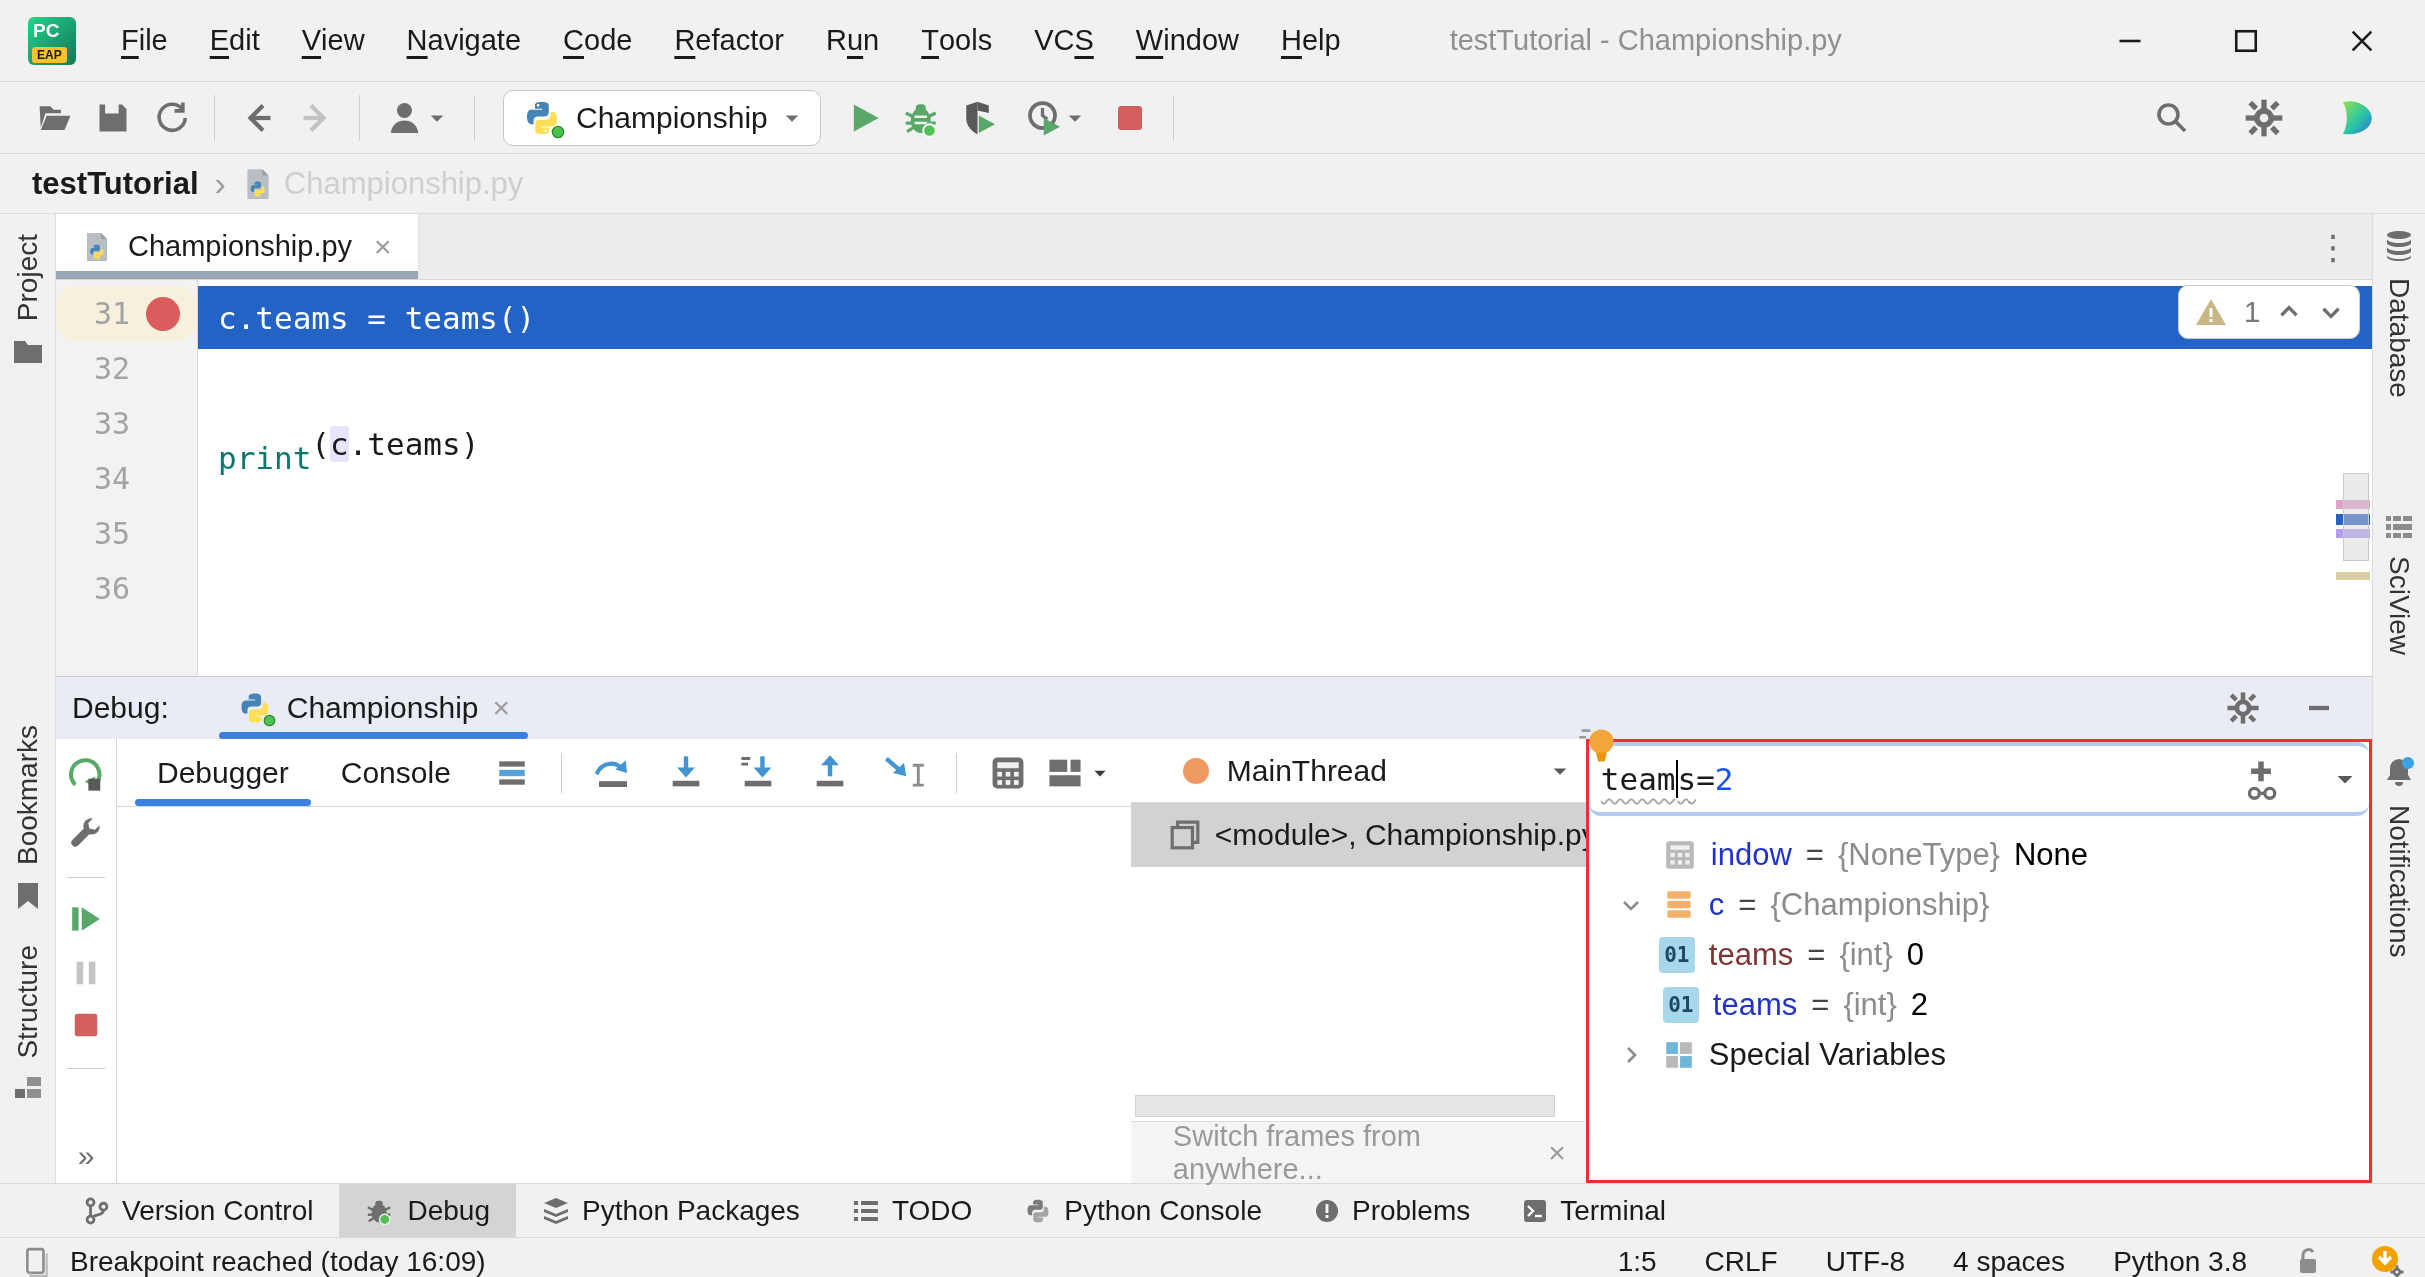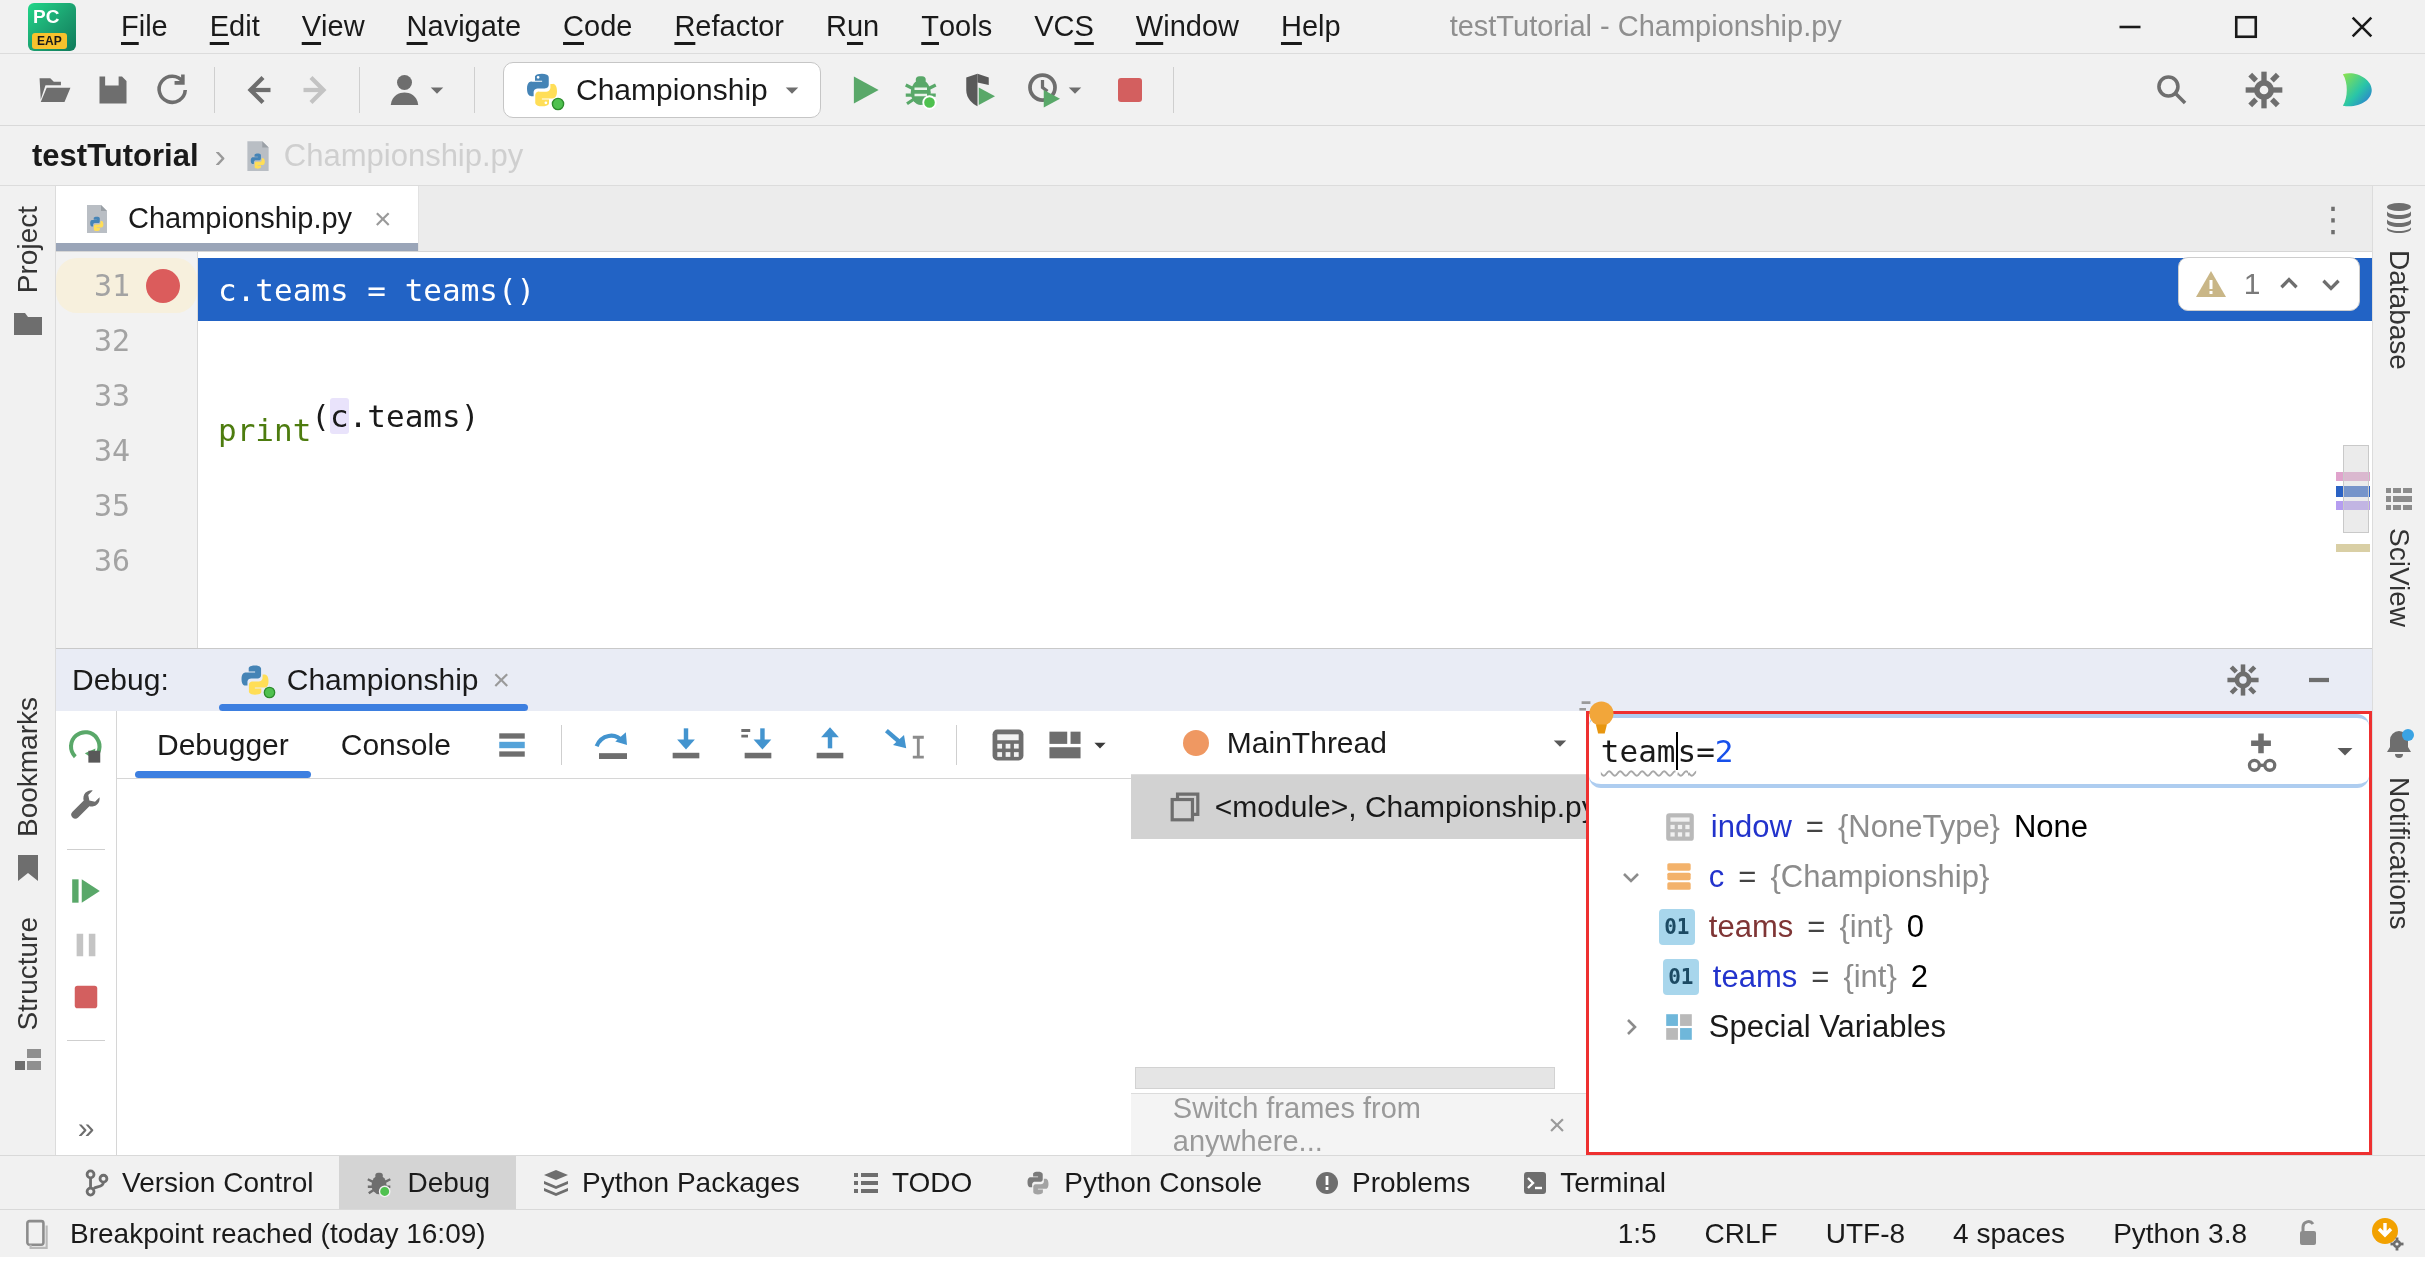--- a/index.html
+++ b/index.html
@@ -2,21 +2,21 @@
 <html><head>
 <meta charset="utf-8">
 <style>
   * { margin:0; padding:0; box-sizing:border-box; }
   html,body { width:2425px; height:1277px; }
   body { font-family:"Liberation Sans",sans-serif; background:#fff; overflow:hidden; position:relative; color:#1a1a1a; }
   .icon { display:inline-flex; align-items:center; flex:none; }
   svg { display:block; }
 
   
-  .titlebar { height:54px; background:#f1f1f1; display:flex; align-items:center; border-bottom:1px solid #dcdcdc; }
+  .titlebar { height:82px; background:#f1f1f1; display:flex; align-items:center; border-bottom:1px solid #dcdcdc; }
   .applogo { width:48px; height:48px; margin:0 24px 0 28px; position:relative; border-radius:6px;
              background:linear-gradient(135deg,#21d789 0%,#1b9e6f 55%,#0f7a5a 100%); flex:none; }
   .applogo .pc { position:absolute; top:3px; left:5px; color:#fff; font-weight:bold; font-size:19px; }
   .applogo .eap { position:absolute; bottom:2px; left:4px; background:#f7c22d; color:#1a1a1a; font-weight:bold; font-size:12px; padding:1px 5px; border-radius:3px; }
   .menubar { display:flex; align-items:center; height:100%; }
   .menu-item { padding:0 21px; font-size:29px; height:100%; display:flex; align-items:center; cursor:default; }
   .menu-item u { text-underline-offset:6px; text-decoration-thickness:3px; }
   .win-title { color:#8f8f8f; font-size:29px; margin-left:88px; white-space:nowrap; }
   .win-controls { margin-left:auto; display:flex; align-items:center; gap:70px; margin-right:40px; }
   .winbtn { width:46px; height:46px; display:flex; align-items:center; justify-content:center; }
@@ -57,21 +57,21 @@
   .editor { height:396px; display:flex; position:relative; background:#fff; }
   .gutter { width:142px; background:#f2f2f2; border-right:1px solid #d9d9d9; padding-top:6px; }
   .gut-row { height:55px; display:flex; align-items:center; font-family:"DejaVu Sans Mono",monospace; font-size:30px; color:#a3a3a3; }
   .gut-row.bp { background:#f7f0dd;border-radius:21px; }
   .gut-num { width:74px; text-align:right; }
   .gut-ico { width:66px; display:flex; justify-content:center; }
   .bp-dot { width:34px; height:34px; border-radius:50%; background:#db5c5c; }
   .code-col { flex:1; padding-top:6px; min-width:0; }
   .code-row { height:63px; display:flex; align-items:center; font-family:"DejaVu Sans Mono",monospace; font-size:31px; padding-left:20px; white-space:pre; }
   .code-row.exec { background:#2263c5; color:#fff; }
-  .tok-kw { color:#4d7c0f;margin-top:28px; }
+  .tok-kw { color:#0f766e;margin-top:28px; }
   .tok-hl { background:#e9e3fb; border-radius:3px; }
   .inspect { position:absolute; top:5px; right:12px; width:182px; height:54px; background:#fff; border:1px solid #cdcdcd; border-radius:10px; display:flex; align-items:center; justify-content:center; gap:16px; font-size:30px; color:#7a7a7a; }
   .marks { position:absolute; right:0; top:0; width:38px; height:100%; }
   .mark { position:absolute; right:2px; }
   .sthumb { position:absolute; right:3px; top:193px; width:26px; height:88px; border:1px solid #c9c9c9; background:rgba(210,210,210,.45); }
 
   
   .debug { height:507px; display:flex; flex-direction:column; border-top:1px solid #c9c9c9; }
   .debug-header { height:62px; background:#e9ecf5; display:flex; align-items:center; padding-left:16px; font-size:30px; flex:none; }
   .dses-tab { height:100%; display:flex; align-items:center; gap:14px; padding:0 24px; position:relative; margin-left:44px; }

